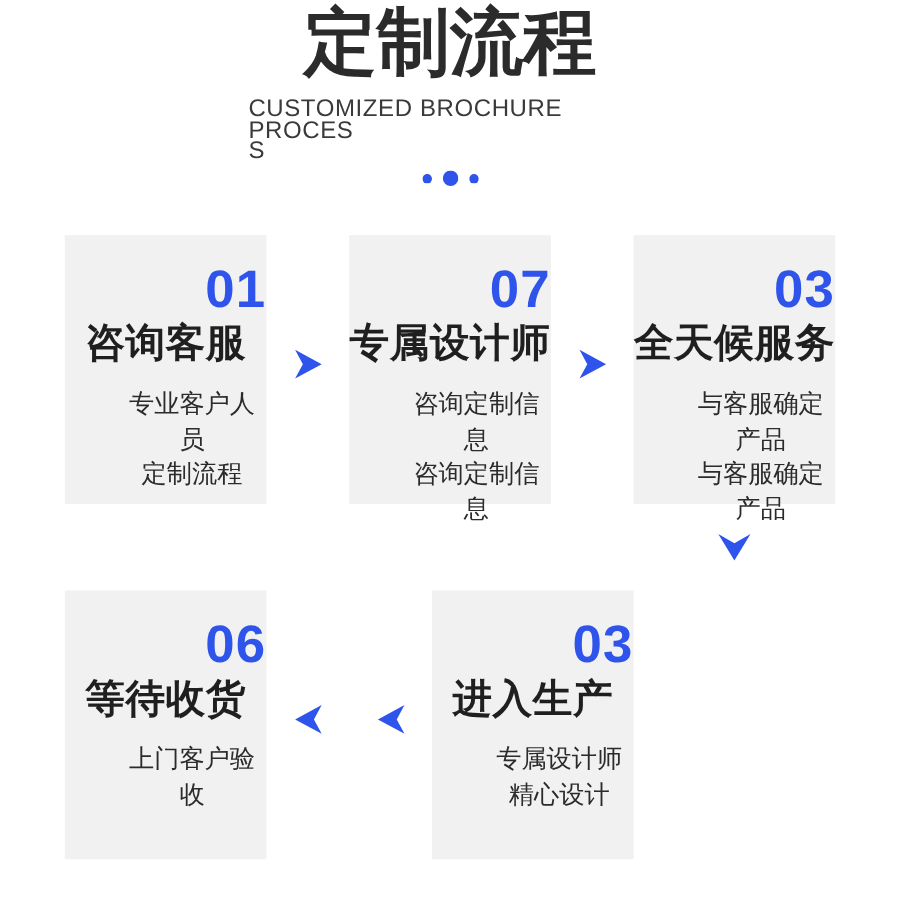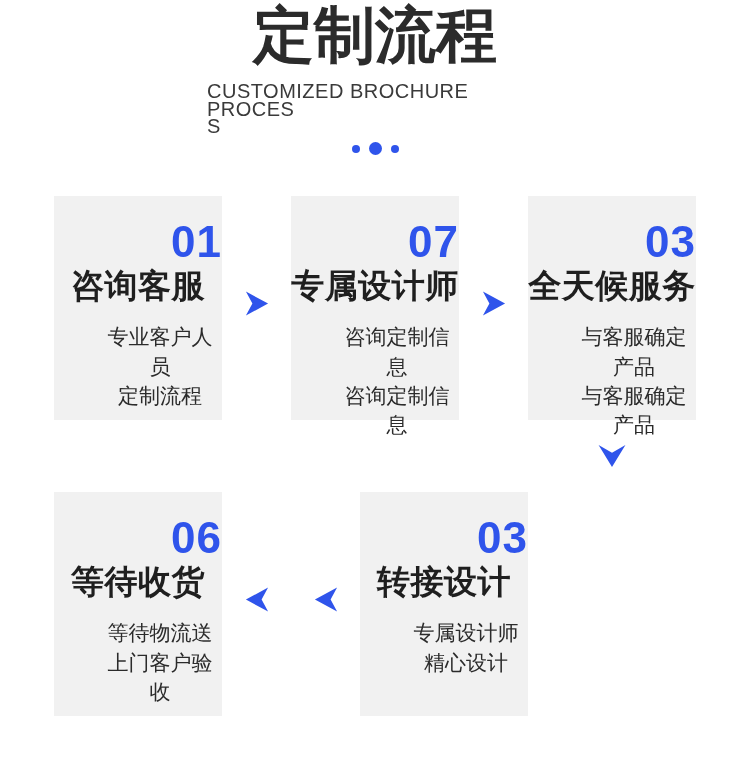--- a/index.html
+++ b/index.html
@@ -174,41 +174,40 @@
         </svg>
       </div>
     </div>
 
     <div class="flow-row">
 
       <section class="card">
         <div class="num">06</div>
         <h2 class="card-title">等待收货</h2>
         <p class="desc">
-          <span>等待物流送</span>
           <span>上门客户验收</span>
         </p>
       </section>
 
       <div class="gap">
         <svg class="arrow-svg" width="24" height="27" viewBox="0 0 26 28">
           <polygon points="25,1 1,14 25,27 18,14" fill="#2f54eb"></polygon>
         </svg>
       </div>
 
 
       <div class="gap">
         <svg class="arrow-svg" width="24" height="27" viewBox="0 0 26 28">
           <polygon points="25,1 1,14 25,27 18,14" fill="#2f54eb"></polygon>
         </svg>
       </div>
 
       <section class="card">
         <div class="num">03</div>
-        <h2 class="card-title">转接设计</h2>
+        <h2 class="card-title">进入生产</h2>
         <p class="desc">
           <span>专属设计师</span>
           <span>精心设计</span>
         </p>
       </section>
 
     </div>
 
   </div>
 </div>

